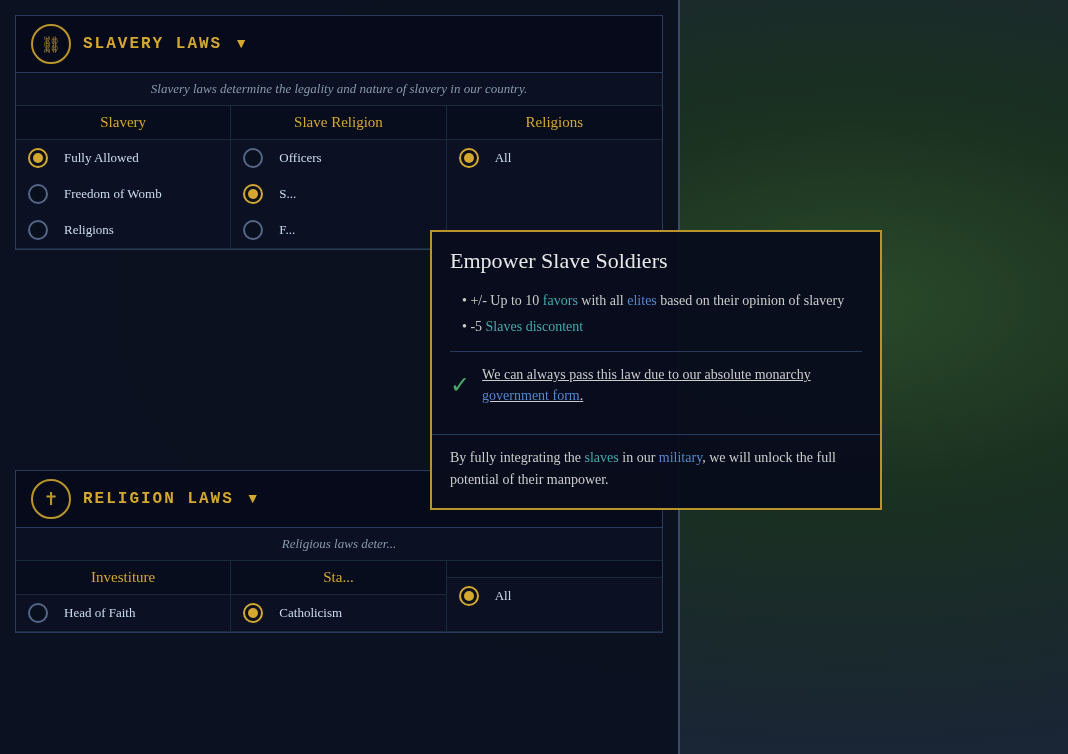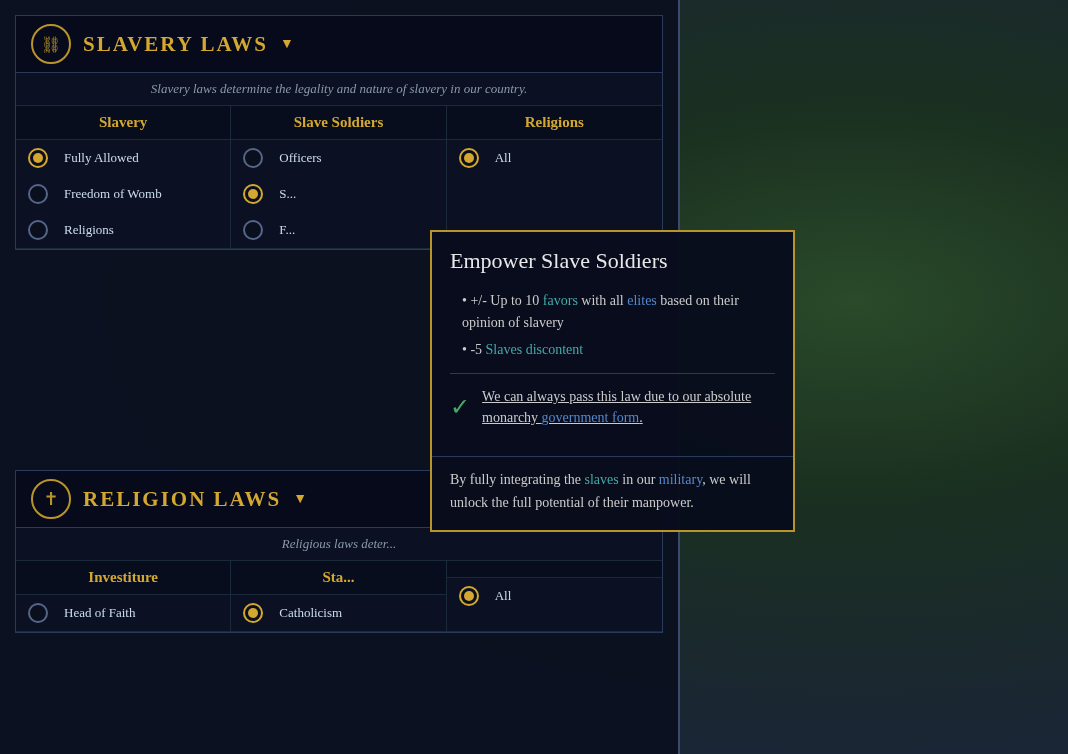--- a/index.html
+++ b/index.html
@@ -56,26 +56,26 @@
       border-radius: 50%;
       display: flex;
       align-items: center;
       justify-content: center;
       margin-right: 12px;
       color: #b8942a;
       font-size: 16px;
     }
 
     .section-title {
-      font-size: 21px;
+      font-size: 16px;
       font-weight: bold;
       color: #d4a830;
       letter-spacing: 2px;
       text-transform: uppercase;
-      font-family: Liberation Serif, serif;
+      font-family: Liberation Mono, monospace;
     }
 
     .dropdown-arrow {
       margin-left: 12px;
       color: #d4a830;
       font-size: 14px;
     }
 
     .section-desc {
       text-align: center;
@@ -100,21 +100,21 @@
 
     .law-column:last-child {
       border-right: none;
     }
 
     .law-column-header {
       text-align: center;
       padding: 8px 10px;
       color: #d4a830;
       font-size: 15px;
-      font-weight: bold;
+      font-weight: normal;
       border-bottom: 1px solid #1a2a3a;
       background: rgba(5, 10, 25, 0.5);
     }
 
     .law-option {
       display: flex;
       align-items: center;
       padding: 8px 12px;
       gap: 16px;
       cursor: pointer;
@@ -147,21 +147,21 @@
     .law-label {
       color: #ccddee;
       font-size: 13px;
     }
 
     
     .tooltip-popup {
       position: absolute;
       top: 230px;
       left: 430px;
-      width: 365px;
+      width: 452px;
       background: rgba(8, 12, 28, 0.97);
       border: 2px solid #b8942a;
       z-index: 10;
       padding: 0;
     }
 
     .tooltip-title {
       font-size: 22px;
       color: #e8e8e8;
       padding: 16px 18px 8px 18px;
@@ -278,21 +278,21 @@
           <div class="radio-btn"></div>
           <span class="law-label">Freedom of Womb</span>
         </div>
         <div class="law-option">
           <div class="radio-btn"></div>
           <span class="law-label">Religions</span>
         </div>
       </div>
 
       <div class="law-column">
-        <div class="law-column-header">Slave Soldiers</div>
+        <div class="law-column-header">Slave Religion</div>
         <div class="law-option">
           <div class="radio-btn"></div>
           <span class="law-label">Officers</span>
         </div>
         <div class="law-option">
           <div class="radio-btn selected"></div>
           <span class="law-label truncated">S...</span>
         </div>
         <div class="law-option">
           <div class="radio-btn"></div>

